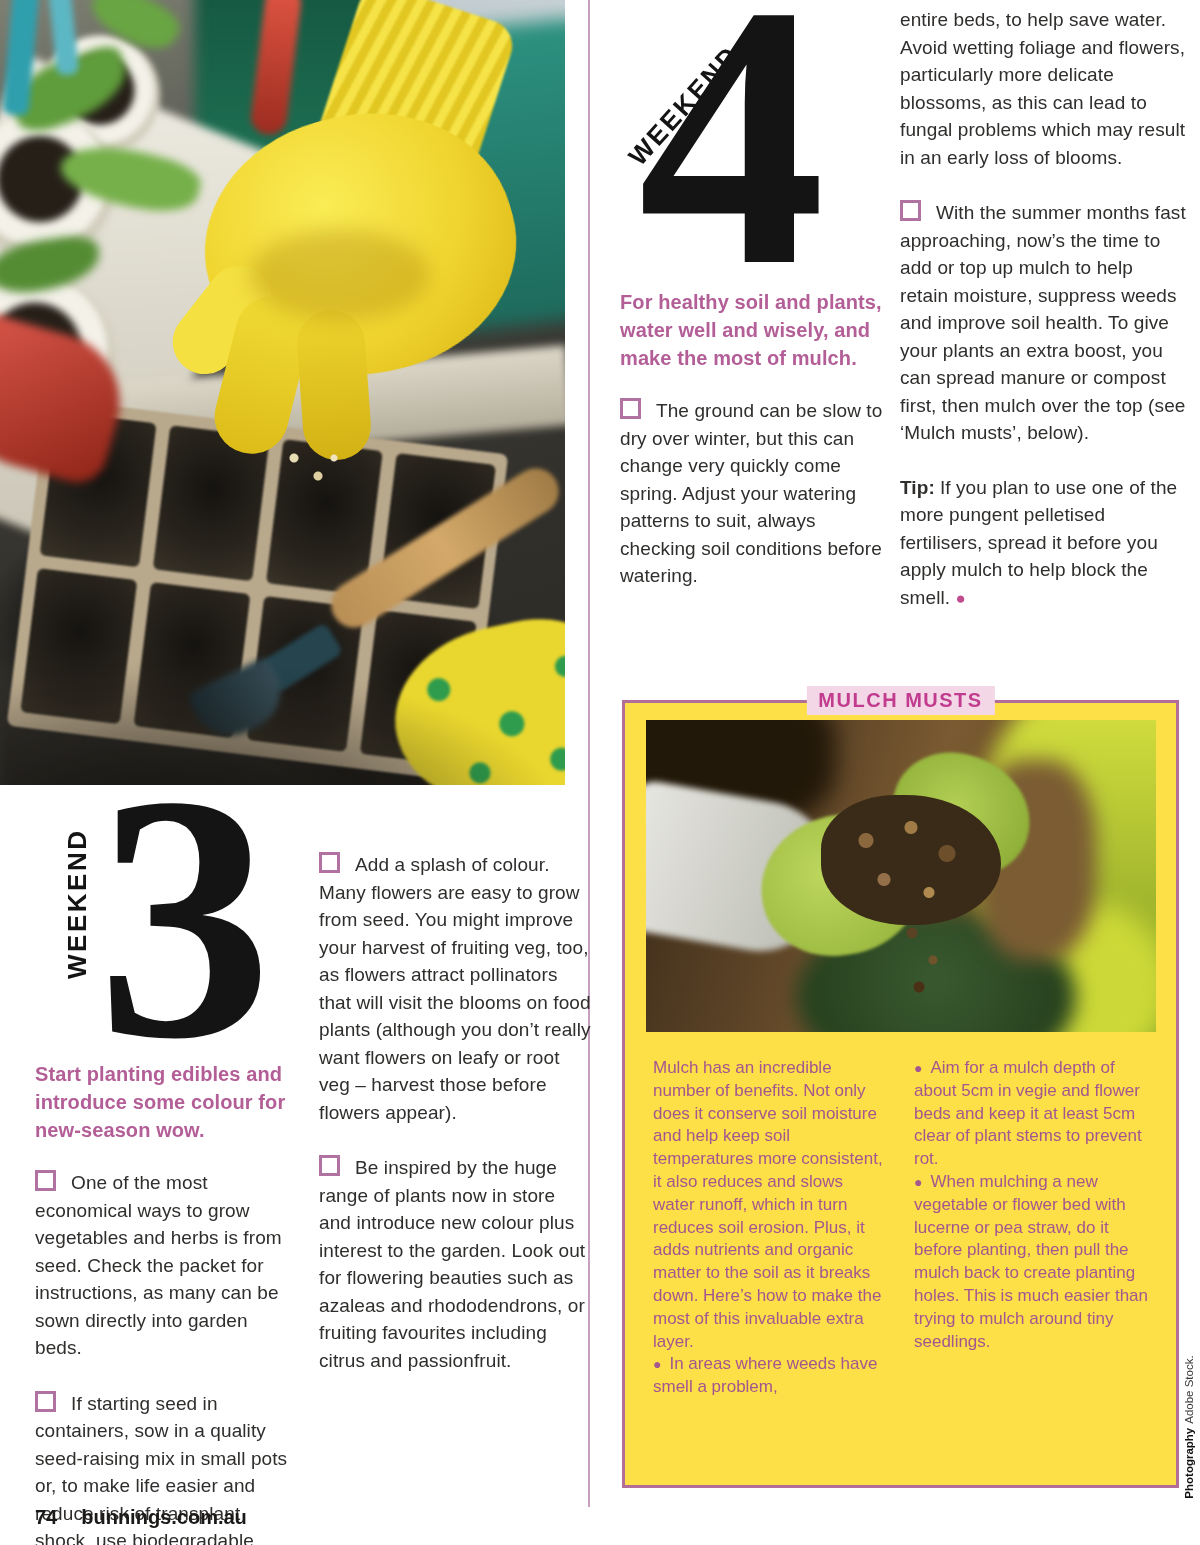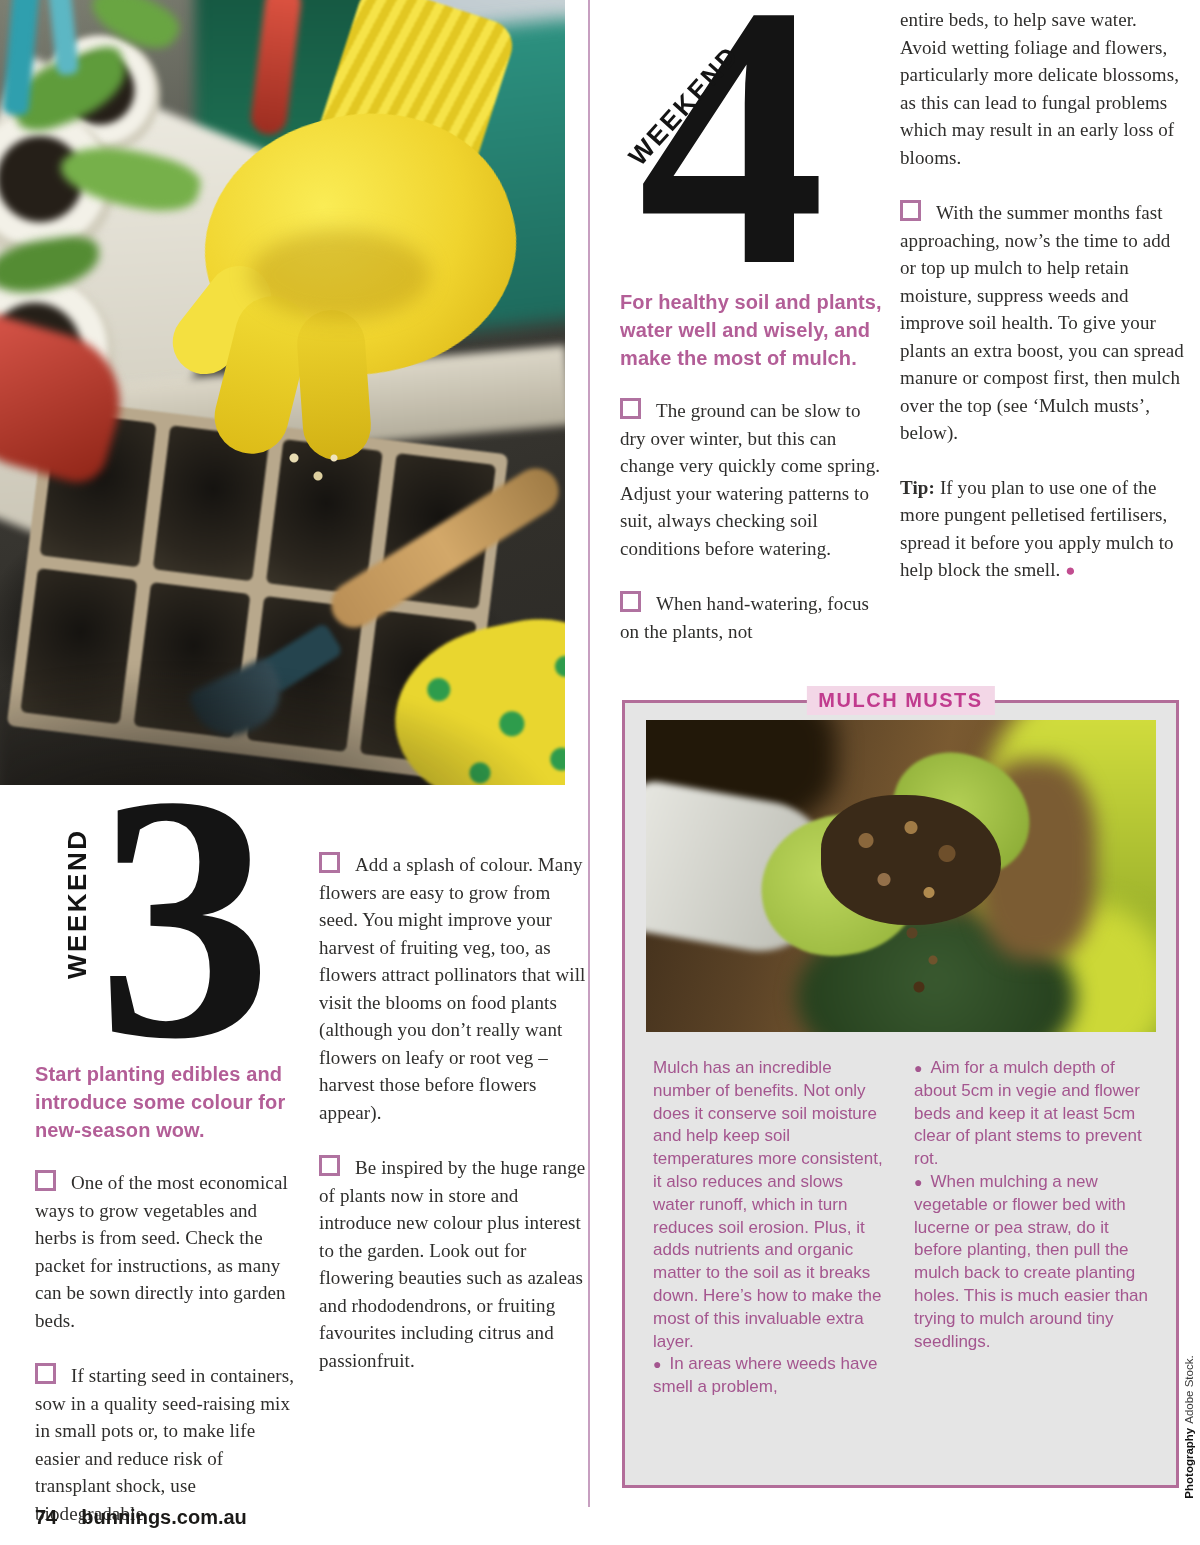--- a/index.html
+++ b/index.html
@@ -1,21 +1,21 @@
 <!DOCTYPE html>
 <html><head>
 <meta charset="utf-8">
 <style>
   html,body{margin:0;padding:0;background:#ffffff;}
   .page{position:relative;width:1200px;height:1545px;background:#ffffff;overflow:hidden;
         font-family:"Liberation Sans", sans-serif;}
   .L{position:absolute;}
   
   .body-text{font-size:19px;line-height:27.5px;color:#2f2e2c;letter-spacing:.1px;}
-  .body-text p{margin:0 0 27px 0;font-family:Liberation Serif, serif;}
+  .body-text p{margin:0 0 27px 0;}
   .pink-intro{font-weight:bold;font-size:20px;line-height:28px;color:#b35e97;margin:0 0 24px 0;}
   .chk{display:inline-block;width:15px;height:15px;border:3px solid #b072a0;margin-right:15px;
        transform:translateY(2px);}
   .dot{color:#c14d90;font-size:17px;}
   .tip b{margin-right:5px;text-align:center;}
   
   .big-num{font-family:"Liberation Serif", serif;font-weight:bold;color:#141414;}
   .w4-head{position:relative;height:268px;margin-bottom:20px;}
   .w4-num{position:absolute;left:18px;top:-52px;font-size:375px;line-height:1;}
   .w4-label{position:absolute;left:14px;top:148px;font-size:26px;font-weight:bold;letter-spacing:2.5px;
@@ -26,21 +26,21 @@
             font-weight:bold;letter-spacing:2.5px;color:#141414;transform:rotate(-90deg);white-space:nowrap;}
   
   .vrule{position:absolute;left:588px;top:0;width:2px;height:1507px;background:#c79fc0;}
   .col-mid{position:absolute;left:620px;top:0;width:268px;}
   .col-right{position:absolute;left:900px;top:6px;width:286px;}
   .bottom{position:absolute;left:35px;top:792px;width:556px;display:flex;gap:21px;}
   .bcol1{width:263px;}
   .bcol2{width:272px;padding-top:58px;}
   
   .mulch-box{position:absolute;left:622px;top:700px;width:557px;height:788px;border:3px solid #b26d99;
-             box-sizing:border-box;background:#e5e5e5;}
+             box-sizing:border-box;background:#fde047;}
   .box-title{position:absolute;top:-17px;left:50%;transform:translateX(-50%);background:#f3d7e7;
              color:#c13b8e;font-weight:bold;font-size:20px;letter-spacing:1.5px;padding:3px 12px;
              white-space:nowrap;}
   .photo2{position:relative;margin:17px 20px 0 21px;width:510px;height:312px;overflow:hidden;}
   .box-cols{display:flex;gap:26px;padding:25px 24px 0 28px;}
   .bcol{width:235px;font-size:17px;line-height:22.8px;color:#a4568f;}
   .bcol p{margin:0;}
   .bullet .bdot{margin-right:8px;font-size:14px;}
   
   .photo1{position:absolute;left:0;top:0;width:565px;height:785px;overflow:hidden;background:#3a3833;}
@@ -101,21 +101,20 @@
 
   <div class="vrule"></div>
 
   <div class="col-mid body-text">
     <div class="w4-head">
       <span class="w4-num big-num">4</span>
       <span class="w4-label">WEEKEND</span>
     </div>
     <div class="pink-intro">For healthy soil and plants, water well and wisely, and make the most of mulch.</div>
     <p><span class="chk"></span><span>The ground can be slow to dry over winter, but this can change very quickly come spring. Adjust your watering patterns to suit, always checking soil conditions before watering.</span></p>
-    <p><span class="chk"></span><span>When hand-watering, focus on the plants, not</span></p>
   </div>
 
   <div class="col-right body-text">
     <p><span>entire beds, to help save water. Avoid wetting foliage and flowers, particularly more delicate blossoms, as this can lead to fungal problems which may result in an early loss of blooms.</span></p>
     <p><span class="chk"></span><span>With the summer months fast approaching, now’s the time to add or top up mulch to help retain moisture, suppress weeds and improve soil health. To give your plants an extra boost, you can spread manure or compost first, then mulch over the top (see ‘Mulch musts’, below).</span></p>
     <p class="tip"><b>Tip:</b><span>If you plan to use one of the more pungent pelletised fertilisers, spread it before you apply mulch to help block the smell.</span> <span class="dot">●</span></p>
   </div>
 
   <div class="mulch-box">
     <div class="box-title">MULCH MUSTS</div>

